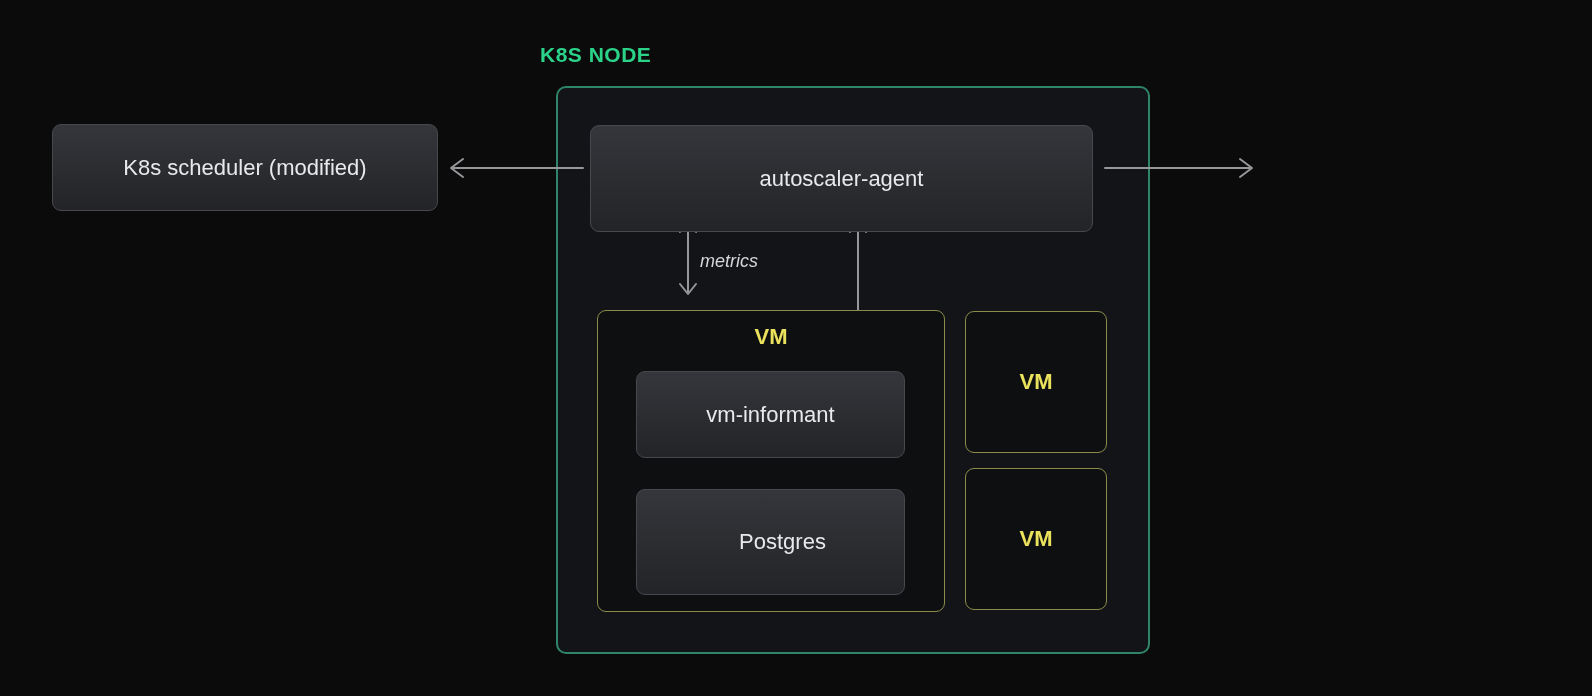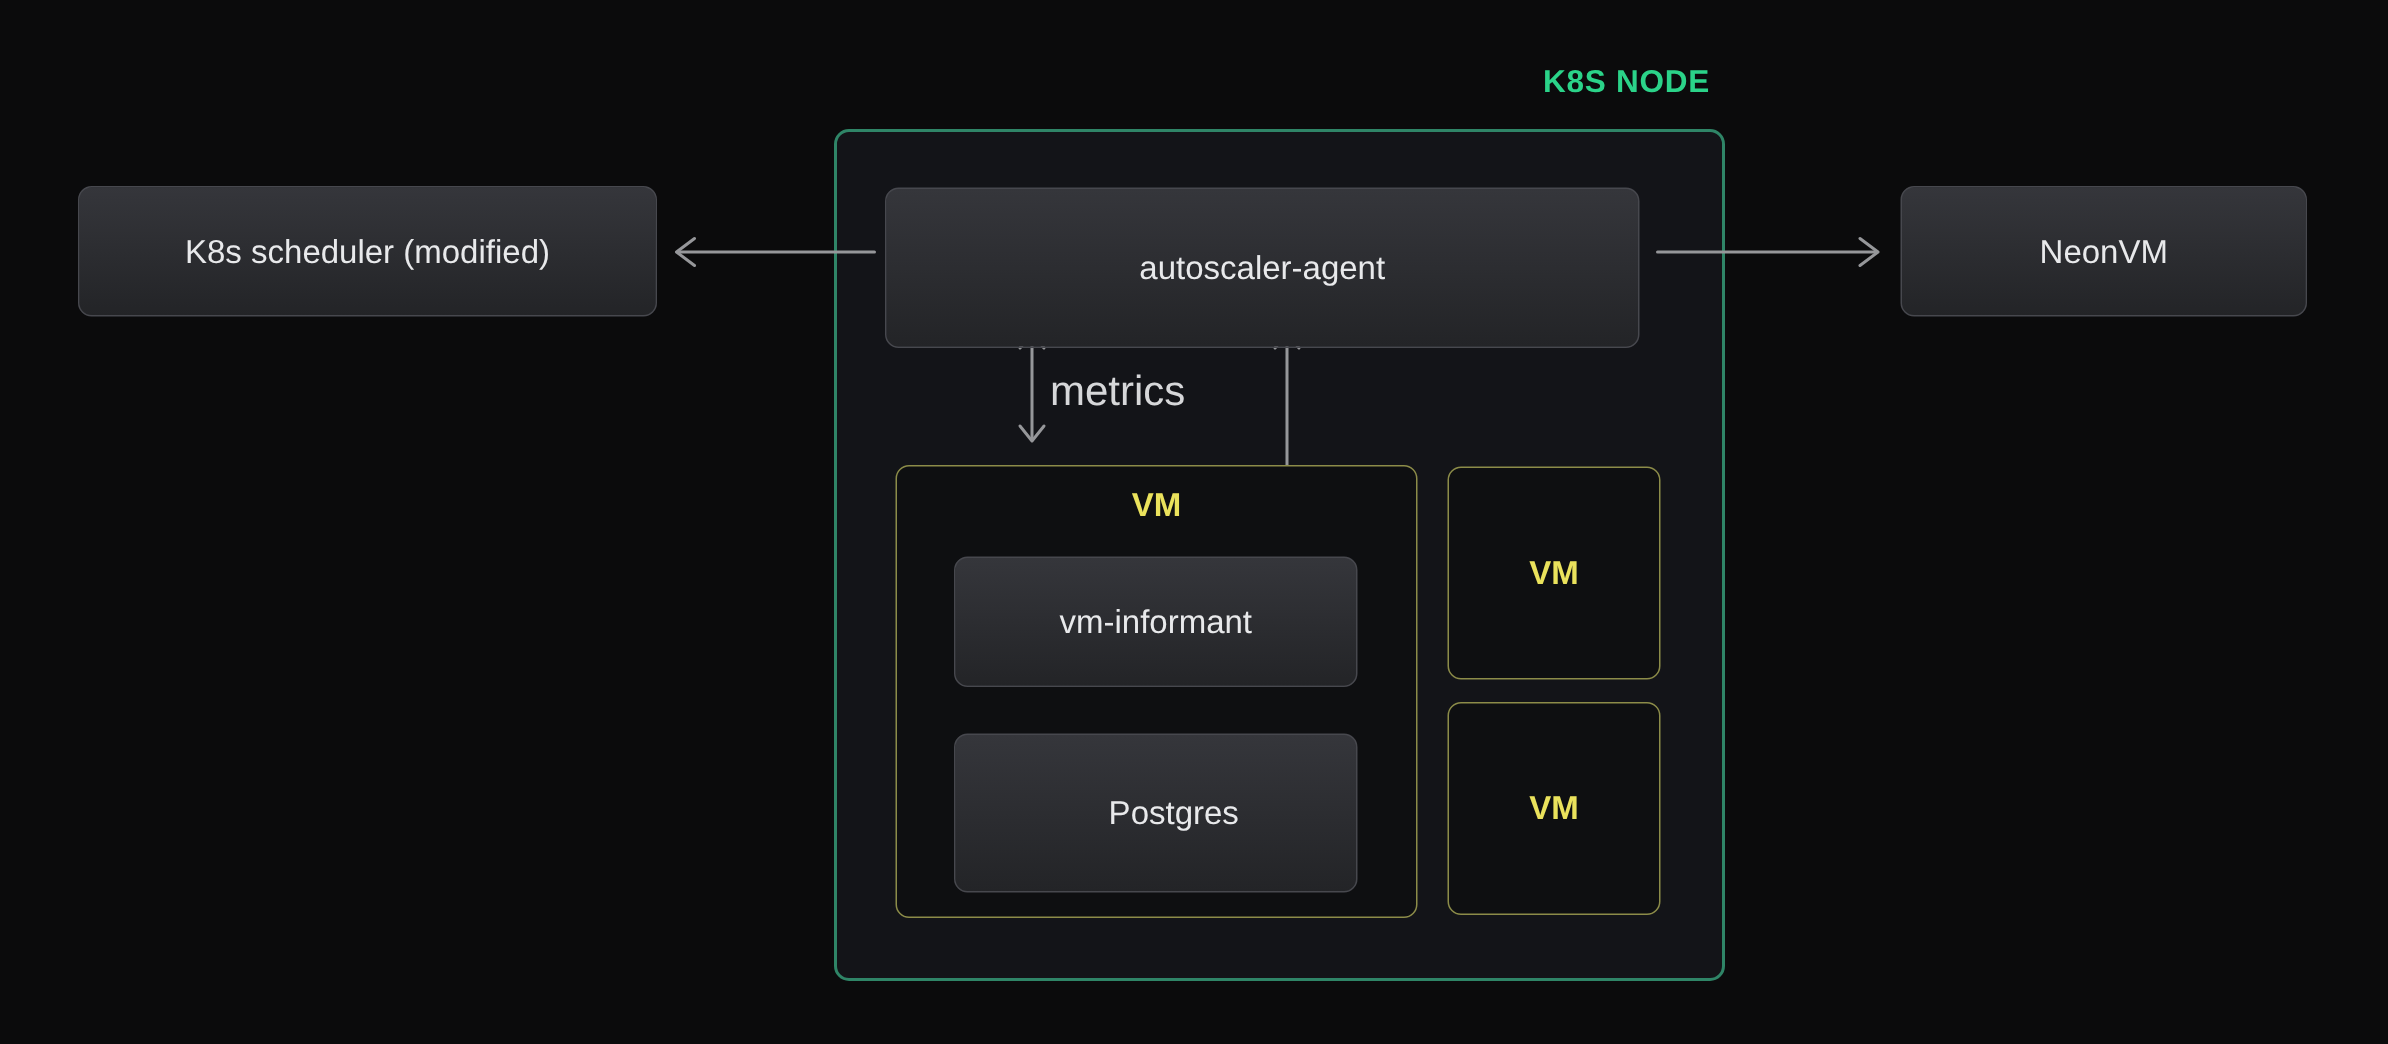--- a/index.html
+++ b/index.html
@@ -26,21 +26,21 @@
   .canvas {
     position: relative;
     width: 1592px;
     height: 696px;
     background: var(--page-bg);
     overflow: hidden;
   }
   .diagram-title {
     position: absolute;
     left: 540px; top: 42px; width: 600px; height: 26px;
-    text-align: right;
+    text-align: left;
     font-size: 21px;
     font-weight: 700;
     letter-spacing: 0.5px;
     color: var(--title-green);
     line-height: 26px;
   }
   .k8s-container {
     position: absolute;
     left: 556px; top: 86px; width: 594px; height: 568px;
     background: var(--container-bg);
@@ -86,22 +86,23 @@
   .vm-small-1 .vm-label, .vm-small-2 .vm-label {
     position: absolute;
     left: 0; top: 50%; width: 100%;
     transform: translateY(-50%);
   }
   .edge-label {
     position: absolute;
     height: 30px;
     line-height: 30px;
     color: var(--arrow-label);
-    font-size: 28px;
+    font-size: 18px;
     white-space: nowrap;
+    font-style: italic;
   }
   .label-metrics { left: 700px; top: 246px; }
   .label-scaling { left: 869px; top: 246px; }
   .arrows-layer {
     position: absolute;
     left: 0; top: 0; width: 1592px; height: 696px;
     pointer-events: none;
   }
   .arrows-layer polyline, .arrows-layer line {
     stroke: var(--arrow);
@@ -136,21 +137,20 @@
     </g>
     <g>
       <line x1="858" y1="224" x2="858" y2="354"></line>
       <polyline points="850,232 858,222 866,232"></polyline>
       <polyline points="850,346 858,356 866,346"></polyline>
     </g>
   </svg>
 
   <div class="node-box node-scheduler">K8s scheduler (modified)</div>
 
-  <div class="node-box node-neonvm">NeonVM</div>
 
   <div class="node-box node-autoscaler">autoscaler-agent</div>
 
   <div class="edge-label label-metrics">metrics</div>
 
   <div class="vm-box vm-main">
     <div class="vm-label">VM</div>
   </div>
 
   <div class="node-box node-informant">vm-informant</div>

